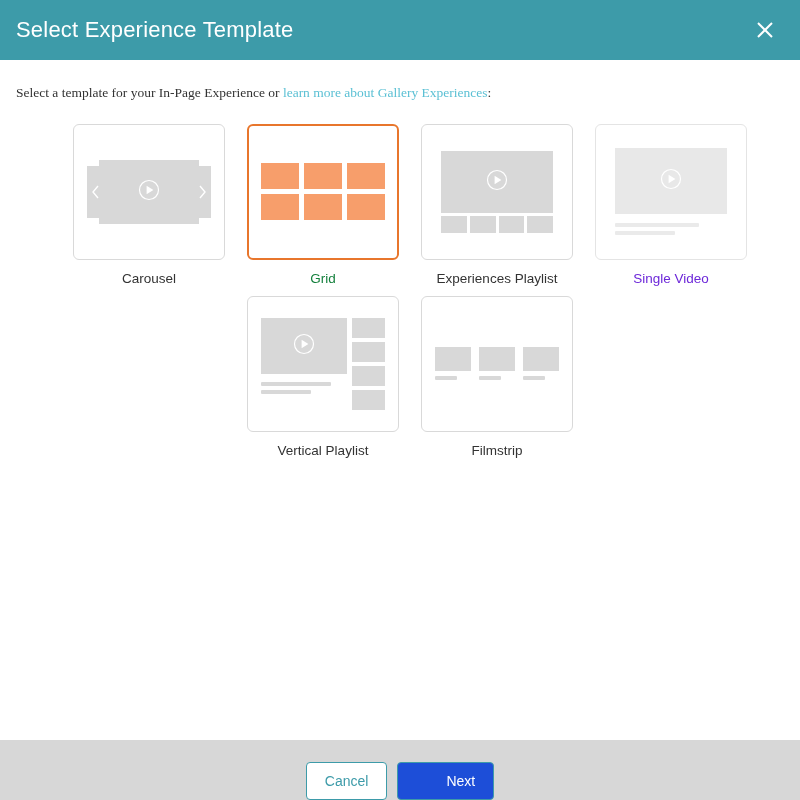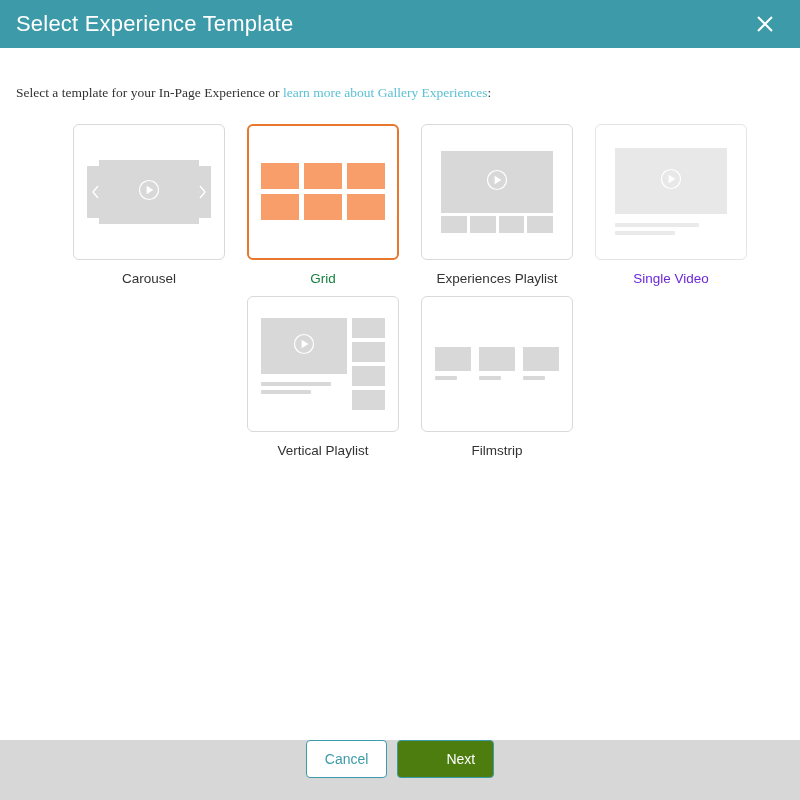--- a/index.html
+++ b/index.html
@@ -10,21 +10,21 @@
     width: 800px;
     height: 800px;
     background: #ffffff;
     font-family: "Liberation Sans", sans-serif;
     overflow: hidden;
     position: relative;
   }
 
   
   .modal-header {
-    height: 48px;
+    height: 60px;
     background: #3d9ba9;
     display: flex;
     align-items: center;
     justify-content: space-between;
     padding: 0 20px 0 16px;
     box-sizing: border-box;
   }
   .modal-title {
     color: #ffffff;
     font-size: 22px;
@@ -185,40 +185,40 @@
 
   
   .modal-footer {
     position: absolute;
     left: 0;
     right: 0;
     bottom: 0;
     height: 60px;
     background: #d7d7d7;
     display: flex;
-    align-items: flex-start;
+    align-items: flex-end;
     justify-content: center;
     gap: 10px;
   }
   .btn {
     font-family: "Liberation Sans", sans-serif;
     font-size: 14px;
     border-radius: 4px;
     padding: 0 18px;
     height: 38px;
     cursor: pointer;
     box-sizing: border-box;
   }
   .btn-cancel {
     background: #ffffff;
     border: 1px solid #3d9ba9;
     color: #3d9ba9;
   }
   .btn-next {
-    background: #4d7c0f;
+    background: #1d4ed8;
     border: 1px solid #3d9ba9;
     color: #ffffff;
     padding-left: 48px;
   }
 </style>
 </head>
 <body>
 
 <div class="modal-header">
   <div class="modal-title">Select Experience Template</div>

